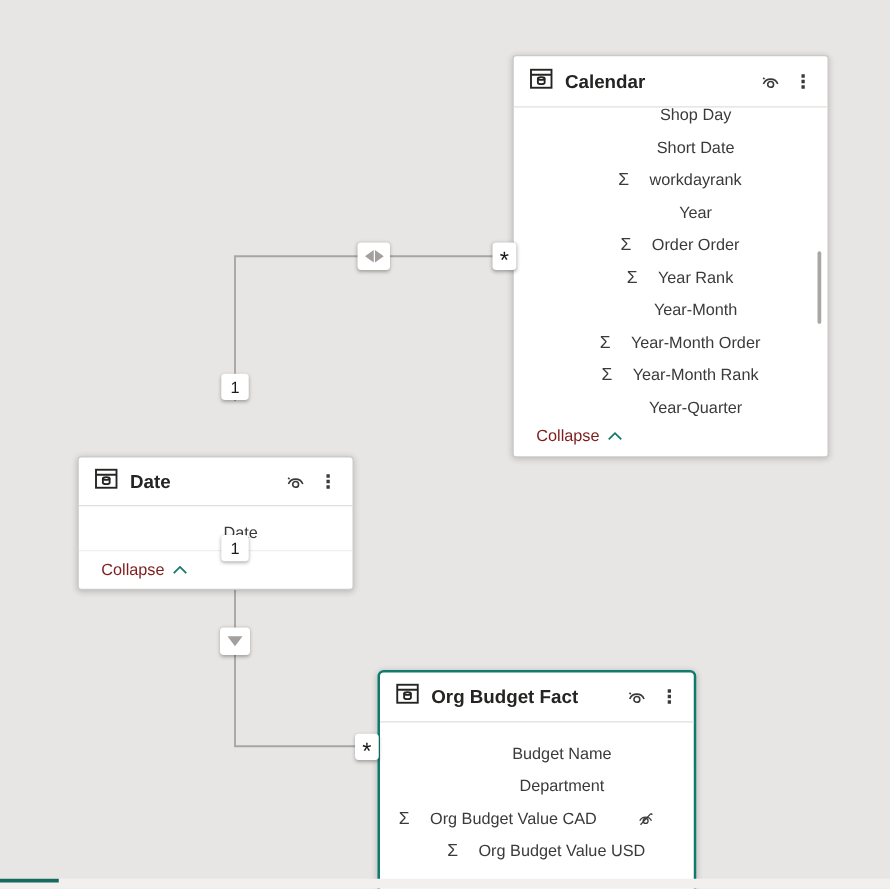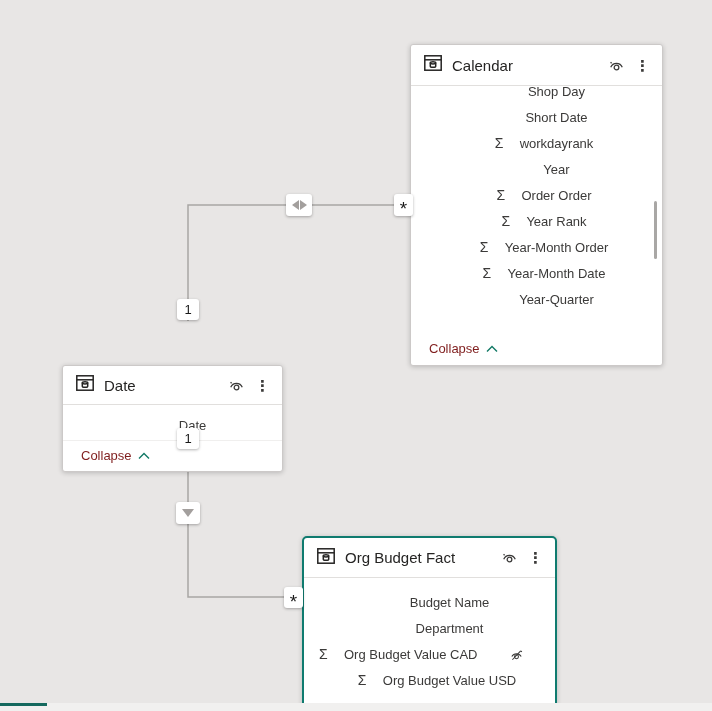--- a/index.html
+++ b/index.html
@@ -8,21 +8,21 @@
   .canvas { position:relative; width:712px; height:711px; background:#e8e6e5; overflow:hidden; }
 
   
   .lines { position:absolute; left:0; top:0; z-index:1; }
 
   
   .table-card { position:absolute; background:#ffffff; border:1px solid #ccc9c8; border-radius:3px;
                 box-shadow:0 1px 5px rgba(0,0,0,0.20); z-index:2; display:flex; flex-direction:column; }
   .table-card.selected { border:2px solid #0f7b6f; border-radius:5px; }
   .card-header { display:flex; align-items:center; padding:0 12px; flex:0 0 auto; }
-  .card-title { font-size:15px; font-weight:400; color:#252423; margin-left:9px; flex:1 1 auto;
+  .card-title { font-size:15px; font-weight:700; color:#252423; margin-left:9px; flex:1 1 auto;
                 white-space:nowrap; overflow:hidden; }
   .hdr-eye { display:flex; align-items:center; margin-right:10px; cursor:pointer; }
   .hdr-dots { font-size:15px; font-weight:700; color:#3b3a39; cursor:pointer; line-height:1; letter-spacing:0; }
   .card-divider { height:1px; background:#e1dfdd; flex:0 0 auto; }
   .field-list { position:relative; overflow:hidden; flex:1 1 auto; }
   .field-row { height:26px; display:flex; align-items:center; padding-left:15px;justify-content:center; }
   .sigma { width:25px; font-size:14px; color:#3b3a39; flex:0 0 auto; }
   .no-sigma { width:25px; flex:0 0 auto; }
   .field-label { font-size:13px; color:#3b3a39; white-space:nowrap; }
   .hidden-eye { margin-left:auto; margin-right:31px; display:flex; align-items:center; }
@@ -97,26 +97,30 @@
       </div>
       <div class="field-row">
         <span class="sigma">Σ</span>
         <span class="field-label">Order Order</span>
       </div>
       <div class="field-row">
         <span class="sigma">Σ</span>
         <span class="field-label">Year Rank</span>
       </div>
       <div class="field-row">
+        <span class="no-sigma"></span>
+        <span class="field-label">Year-Month</span>
+      </div>
+      <div class="field-row">
         <span class="sigma">Σ</span>
         <span class="field-label">Year-Month Order</span>
       </div>
       <div class="field-row">
         <span class="sigma">Σ</span>
-        <span class="field-label">Year-Month Date</span>
+        <span class="field-label">Year-Month Rank</span>
       </div>
       <div class="field-row">
         <span class="no-sigma"></span>
         <span class="field-label">Year-Quarter</span>
       </div>
     </div>
     <div class="vthumb" style="right:5px; top:156px; height:58px;"></div>
     <div class="collapse-row">
       <span>Collapse</span>
       <svg width="12" height="8" viewBox="0 0 12 8" fill="none" stroke="#117865" stroke-width="1.4">

